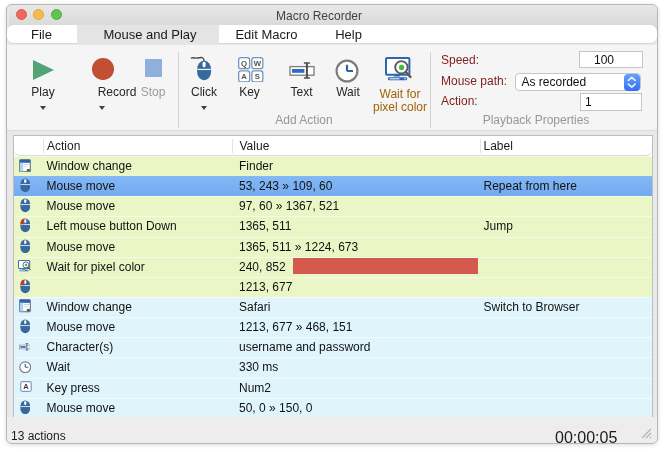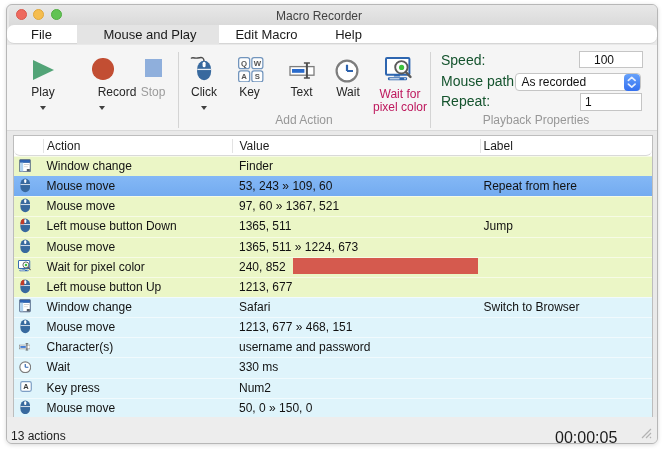--- a/index.html
+++ b/index.html
@@ -18,25 +18,25 @@
   
   #menubar { position:absolute; left:0; top:20px; width:100%; height:19px; background:#ffffff;
              border-bottom:1px solid #d6d6d6;border-radius:7px; }
   .mitem { position:absolute; top:2.5px; height:14px; line-height:14px; font-size:13px; color:#1a1a1a; text-align:center; }
   #mtab { position:absolute; left:70px; top:0; width:142px; height:19px; background:#e4e4e4; }
   
   #toolbar { position:absolute; left:0; top:40px; width:100%; height:86px; background:#f5f5f5;
              border-bottom:1px solid #dadada; }
   .tsep { position:absolute; top:7px; width:1px; height:76px; background:#d4d4d4; }
   .tlabel { position:absolute; top:41px; height:13px; line-height:13px; font-size:12px; color:#262626; text-align:center; }
-  .tlabel2 { position:absolute; top:43px; font-size:12px; line-height:13px; color:#be185d; text-align:center; }
+  .tlabel2 { position:absolute; top:43px; font-size:12px; line-height:13px; color:#a16207; text-align:center; }
   .glabel { position:absolute; top:69px; height:13px; line-height:13px; font-size:12px; color:#979797; text-align:center; }
   .darr { position:absolute; width:0; height:0; border-left:3.5px solid transparent;
           border-right:3.5px solid transparent; border-top:4.5px solid #404040; }
-  .flabel { position:absolute; height:13px; line-height:13px; font-size:14px; color:#14532d; }
+  .flabel { position:absolute; height:13px; line-height:13px; font-size:12px; color:#7f1d1d; }
   .field { position:absolute; background:#ffffff; border:1px solid #c5c5c5; font-size:12px;
            line-height:14px; padding:1px 0 0 14px; color:#111; }
   
   #tbl { position:absolute; left:6px; top:130px; width:640px; height:285px;
          background:#ffffff; border:1px solid #bdbdbd; }
   #thead { position:relative; width:100%; height:20px; border-bottom:1px solid #d9d9d9; background:#fff;border-radius:6px; }
   .hcell { position:absolute; top:3px; font-size:12px; color:#1c1c1c; }
   .hsep { position:absolute; top:3px; height:14px; width:1px; background:#e3e3e3; }
   .row { position:relative; width:100%; height:20.15px; font-size:12px; color:#121212; }
   .rg { background:#ebf6c6; box-shadow:inset 0 1px 0 rgba(255,255,255,0.55); }
@@ -179,21 +179,21 @@
     <div class="flabel" style="left:434px; top:30px;">Mouse path:</div>
     <div class="field" style="left:507.5px; top:27.5px; width:126.5px; height:18px; border-radius:4px; padding-left:6px; line-height:15px;">As recorded
       <div class="abs" style="right:0.5px; top:0.5px; width:15.5px; height:16.5px; border-radius:4px;
            background:linear-gradient(#66a1fa,#3470f0);">
         <svg width="15.5" height="16.5" viewBox="0 0 15.5 16.5">
           <path d="M4.4 6.4 L7.75 3.4 L11.1 6.4" stroke="#e8effd" stroke-width="1.7" fill="none" stroke-linecap="round" stroke-linejoin="round"></path>
           <path d="M4.4 10.1 L7.75 13.1 L11.1 10.1" stroke="#e8effd" stroke-width="1.7" fill="none" stroke-linecap="round" stroke-linejoin="round"></path>
         </svg>
       </div>
     </div>
-    <div class="flabel" style="left:434px; top:50px;">Repeat:</div>
+    <div class="flabel" style="left:434px; top:50px;">Action:</div>
     <div class="field" style="left:573px; top:48px; width:62px; height:18px; line-height:15px; padding-left:4px;">1</div>
     <div class="glabel" style="left:429px; width:200px;">Playback Properties</div>
   </div>
 
   <div id="tbl">
     <div id="thead">
       <div class="hcell" style="left:33px;">Action</div>
       <div class="hcell" style="left:225.5px;">Value</div>
       <div class="hcell" style="left:469.5px;">Label</div>
       <div class="hsep" style="left:29px;"></div>
@@ -244,21 +244,20 @@
         </svg>
       <span class="c1">Wait for pixel color</span>
         <span class="c2">240, 852</span>
       <div id="redbar"></div>
     </div>
     <div class="row rg">
       <svg class="ric" style="left:5.5px;top:2px;" width="10.5" height="14.7" viewBox="0 0 15 21">
           <use href="#mouse"></use>
           <use href="#mousered"></use>
         </svg>
-      <span class="c1">Left mouse button Up</span>
         <span class="c2">1213, 677</span>
     </div>
     <div class="row rb">
       <svg class="ric" style="left:5px;top:2.5px;" width="12" height="13.5" viewBox="0 0 12 13.5">
           <use href="#winicon"></use>
         </svg>
       <span class="c1">Window change</span>
         <span class="c2">Safari</span>
         <span class="c3">Switch to Browser</span>
     </div>

